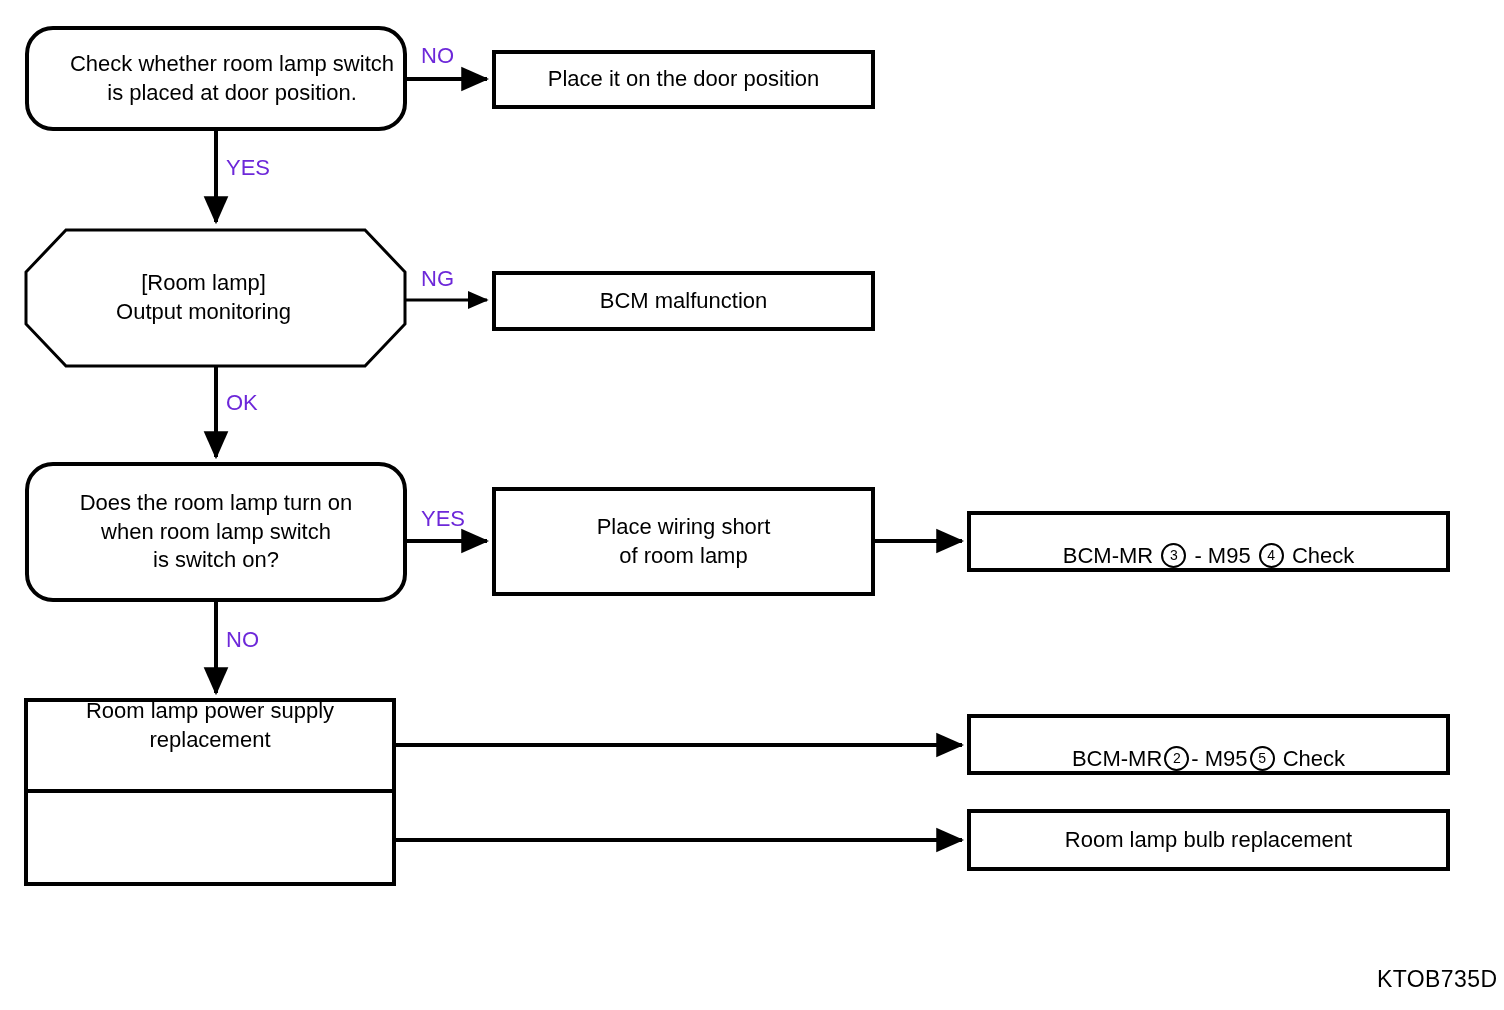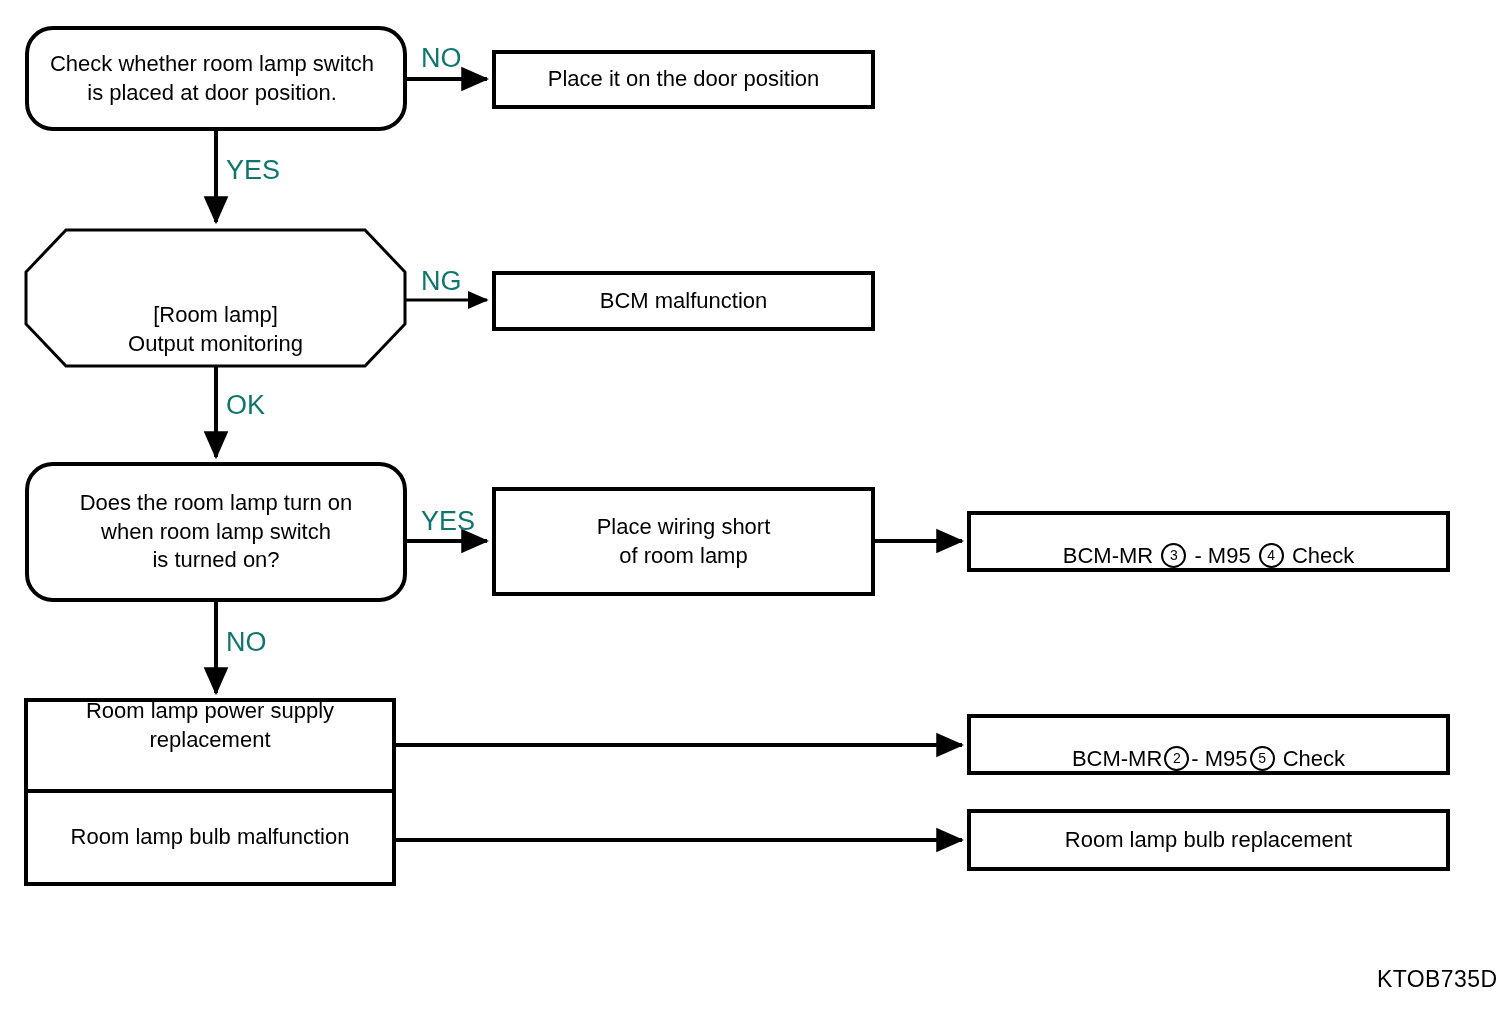--- a/index.html
+++ b/index.html
@@ -36,22 +36,22 @@
     pointer-events: none;
   }
   .node-text.lined {
     flex-direction: column;
   }
   .node-text .ln {
     display: block;
   }
   .edge-label {
     position: absolute;
-    font-size: 27px;
-    color: #0f766e;
+    font-size: 22px;
+    color: #6d28d9;
     line-height: 1;
   }
   .fig-code {
     position: absolute;
     font-size: 23px;
     letter-spacing: 0.4px;
     color: #000;
     font-family: "Liberation Sans", sans-serif;
   }
   .circled {
@@ -126,63 +126,60 @@
      room lamp power supply malfunction --&gt;
     <path d="M 216 600 L 216 693" fill="none" stroke="#000" stroke-width="4" marker-end="url(#arrow)"></path>
 
      BCM-MR 2 - M95 5 --&gt;
     <path d="M 394 745 L 962 745" fill="none" stroke="#000" stroke-width="4" marker-end="url(#arrow)"></path>
 
      bulb replacement --&gt;
     <path d="M 394 840 L 962 840" fill="none" stroke="#000" stroke-width="4" marker-end="url(#arrow)"></path>
   </svg>
 
-  <div class="node-text lined" style="left:23px; top:28px; width:378px; height:101px;">
+  <div class="node-text lined" style="left:43px; top:28px; width:378px; height:101px;">
     <span class="ln">Check whether room lamp switch</span>
     <span class="ln">is placed at door position.</span>
   </div>
 
   <div class="node-text lined" style="left:494px; top:52px; width:379px; height:55px;">
     <span class="ln">Place it on the door position</span>
   </div>
 
-  <div class="node-text lined" style="left:26px; top:230px; width:379px; height:136px;margin-top:32px;">
+  <div class="node-text lined" style="left:14px; top:230px; width:379px; height:136px;">
     <span class="ln">[Room lamp]</span>
     <span class="ln">Output monitoring</span>
   </div>
 
   <div class="node-text lined" style="left:494px; top:273px; width:379px; height:56px;">
     <span class="ln">BCM malfunction</span>
   </div>
 
   <div class="node-text lined" style="left:27px; top:464px; width:378px; height:136px;">
     <span class="ln">Does the room lamp turn on</span>
     <span class="ln">when room lamp switch</span>
-    <span class="ln">is turned on?</span>
+    <span class="ln">is switch on?</span>
   </div>
 
   <div class="node-text lined" style="left:494px; top:489px; width:379px; height:105px;">
     <span class="ln">Place wiring short</span>
     <span class="ln">of room lamp</span>
   </div>
 
   <div class="node-text" style="left:969px; top:513px; width:479px; height:57px;">
     <span>
       <span>BCM-MR </span><span class="circled">3</span><span> - M95 </span><span class="circled">4</span><span> Check</span>
     </span>
   </div>
 
   <div class="node-text lined" style="left:26px; top:680px; width:368px; height:91px;align-items:center;">
     <span class="ln">Room lamp power supply</span>
     <span class="ln">replacement</span>
   </div>
 
-  <div class="node-text lined" style="left:26px; top:791px; width:368px; height:93px;">
-    <span class="ln">Room lamp bulb malfunction</span>
-  </div>
 
   <div class="node-text" style="left:969px; top:716px; width:479px; height:57px;">
     <span>
       <span>BCM-MR</span><span class="circled">2</span><span>- M95</span><span class="circled">5</span><span>  Check</span>
     </span>
   </div>
 
   <div class="node-text lined" style="left:969px; top:811px; width:479px; height:58px;">
     <span class="ln">Room lamp bulb replacement</span>
   </div>

